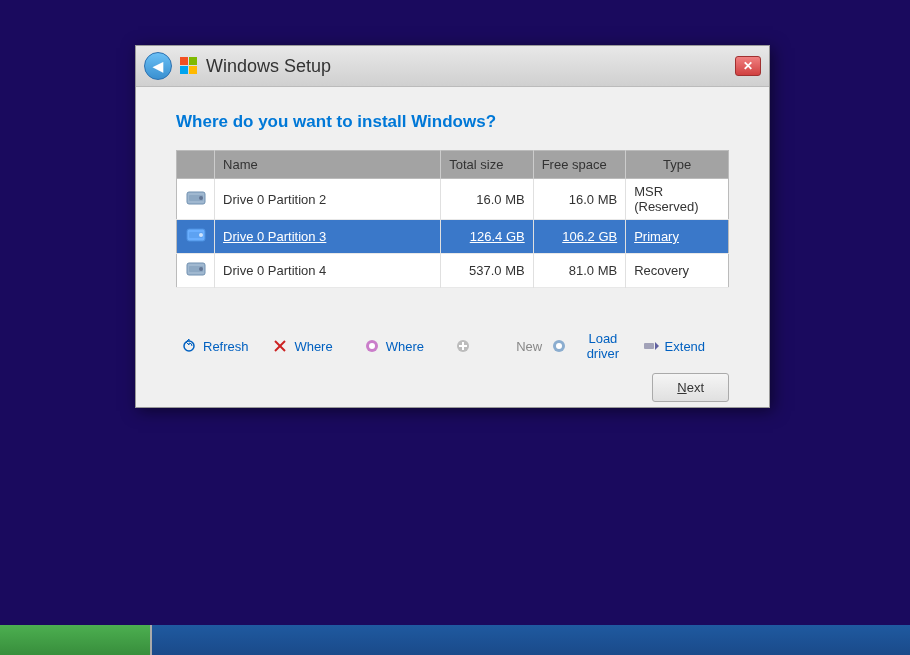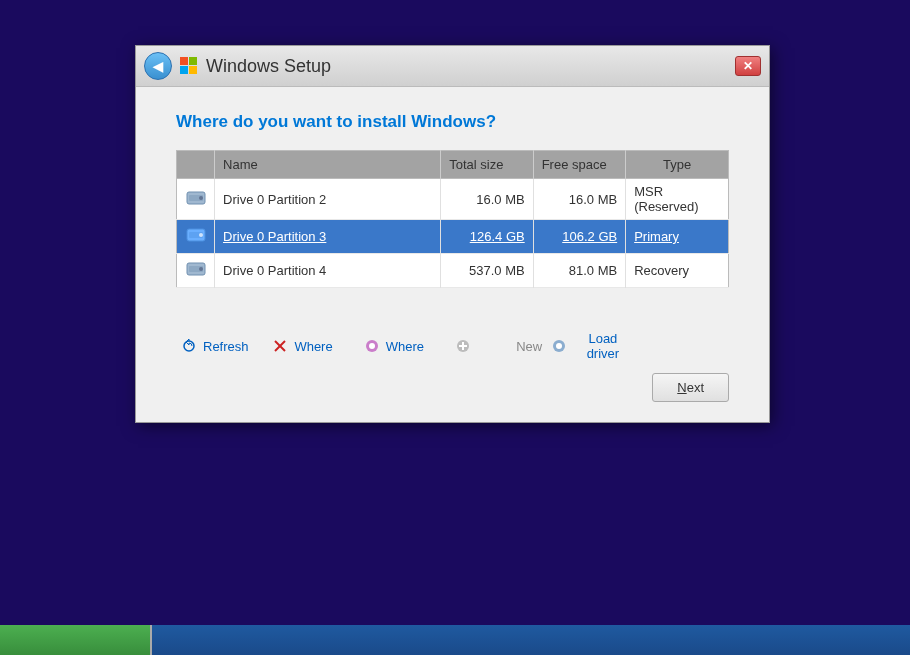--- a/index.html
+++ b/index.html
@@ -194,21 +194,21 @@
       display: flex;
       align-items: center;
       justify-content: center;
       font-size: 14px;
     }
 
     
     .footer {
       display: flex;
       justify-content: flex-end;
-      padding: 0 40px 20px 40px;
+      padding: 0 40px 5px 40px;
     }
     .next-button {
       padding: 6px 24px;
       background: linear-gradient(to bottom, #f5f5f5, #e0e0e0);
       border: 1px solid #aaa;
       border-radius: 3px;
       font-size: 13px;
       cursor: pointer;
       color: #333;
     }
@@ -332,20 +332,29 @@
     </button>
     <button class="action-btn">
       <span class="action-icon">
         <svg width="16" height="16" viewBox="0 0 16 16">
           <circle cx="8" cy="8" r="6" fill="#6090c0" opacity="0.7"></circle>
           <circle cx="8" cy="8" r="3" fill="white"></circle>
         </svg>
       </span>
       <span>Load driver</span>
     </button>
+    <button class="action-btn">
+      <span class="action-icon">
+        <svg width="16" height="16" viewBox="0 0 16 16">
+          <rect x="1" y="5" width="10" height="6" fill="#8080a0" opacity="0.7" rx="1"></rect>
+          <polygon points="12,4 16,8 12,12" fill="#6060a0"></polygon>
+        </svg>
+      </span>
+      <span>Extend</span>
+    </button>
   </div>
 
   <div class="footer">
     <button class="next-button">
       <span class="next-btn-underline">N</span><span>ext</span>
     </button>
   </div>
 </div>
 
 <div class="taskbar">

